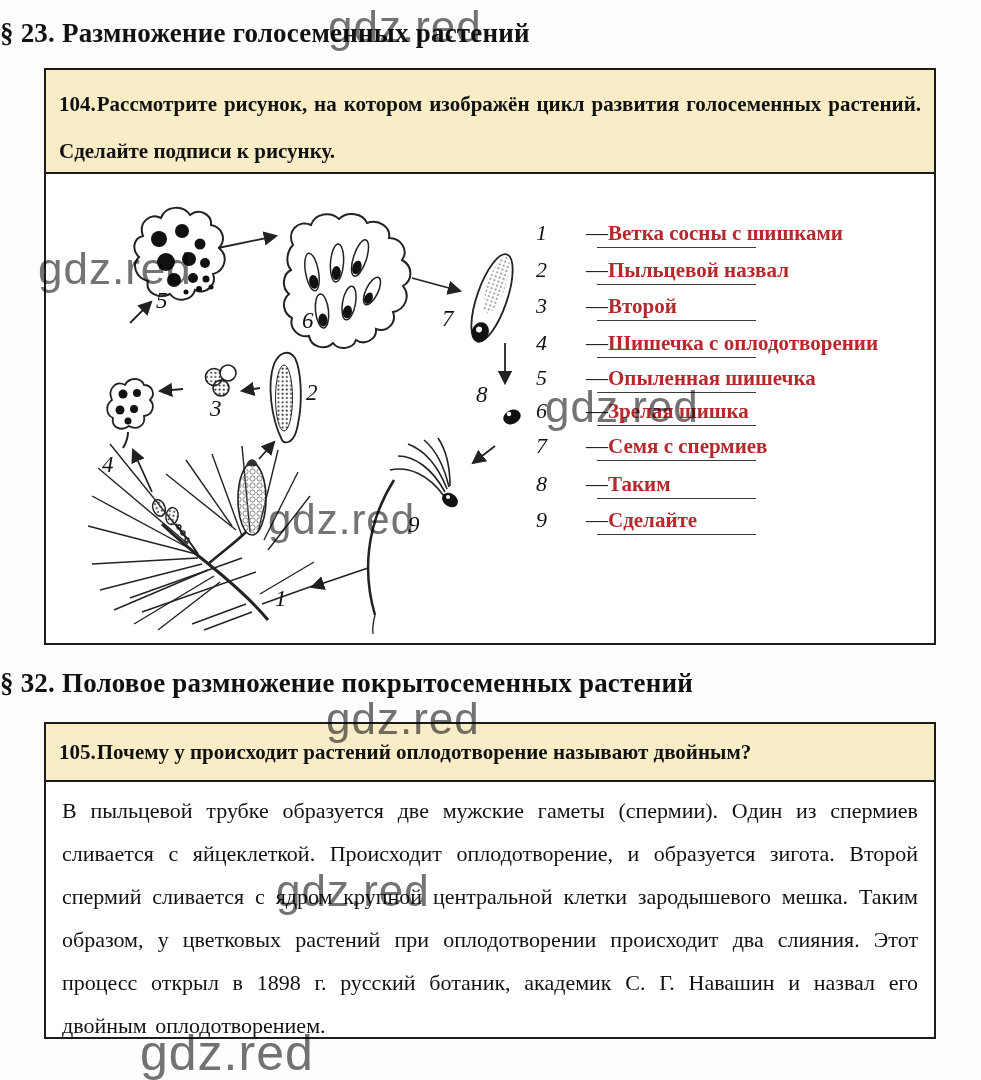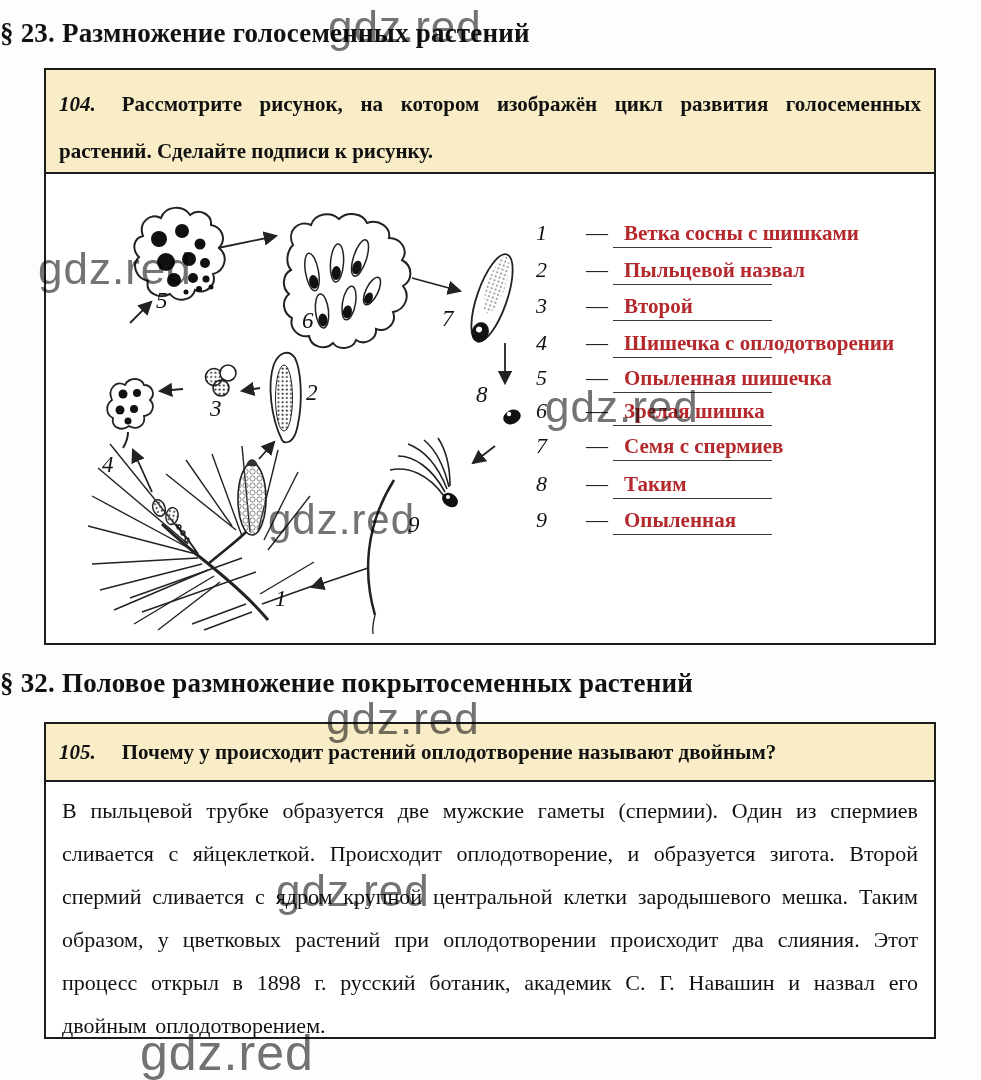--- a/index.html
+++ b/index.html
@@ -6,26 +6,26 @@
   .page{position:relative;width:981px;height:1080px;background:#fdfdfc;overflow:hidden;
         font-family:"Liberation Serif", serif;color:#111;}
   .wm{position:absolute;font-family:"Liberation Sans", sans-serif;color:#737373;
       mix-blend-mode:multiply;letter-spacing:1px;z-index:9;pointer-events:none;font-weight:400;}
   .sec-title{position:absolute;left:0;width:981px;font-weight:bold;
              font-size:27px;letter-spacing:.2px;}
   .qbox{position:absolute;left:44px;width:888px;border:2px solid #1c1c1c;background:#fff;}
   .qstrip{background:var(--box-bg,#f8edc7);border-bottom:2px solid #1c1c1c;}
   .qtext{margin:0;padding:11px 13px 0 13px;font-weight:bold;font-size:21px;line-height:47px;
          text-align:justify;}
-  .qtext .qnum{margin-right:26px;font-style:italic;}
+  .qtext .qnum{margin-right:1px;}
   .figarea{position:relative;width:888px;height:469px;background:#fff;}
   .figsvg{position:absolute;left:0;top:0;}
   .lrow{position:absolute;left:490px;height:30px;white-space:nowrap;font-size:22px;}
   .lnum{display:inline-block;min-width:50px;font-style:italic;letter-spacing:2px;}
-  .lfield{position:relative;display:inline-block;margin-left:16px;}
+  .lfield{position:relative;display:inline-block;}
   .lunder{position:absolute;left:-11px;top:27px;width:159px;height:0;
           border-top:1.7px solid #3a3a3a;}
   .ltext{position:relative;color:var(--label-red,#b5282c);font-weight:bold;font-size:21px;
          white-space:nowrap;}
   .answer{margin:0;padding:7px 16px 0 16px;font-size:22px;line-height:43px;text-align:justify;
           word-spacing:3px;}
   .qstrip2 .qtext{line-height:24px;padding-top:16px;}
 </style>
 </head>
 <body>
@@ -225,21 +225,21 @@
       </svg>
 
       <div class="lrow" style="top:46px"><span class="lnum">1</span><span class="ldash">—</span><span class="lfield"><span class="lunder"></span><span class="ltext">Ветка сосны с шишками</span></span></div>
       <div class="lrow" style="top:83px"><span class="lnum">2</span><span class="ldash">—</span><span class="lfield"><span class="lunder"></span><span class="ltext">Пыльцевой назвал</span></span></div>
       <div class="lrow" style="top:119px"><span class="lnum">3</span><span class="ldash">—</span><span class="lfield"><span class="lunder"></span><span class="ltext">Второй</span></span></div>
       <div class="lrow" style="top:156px"><span class="lnum">4</span><span class="ldash">—</span><span class="lfield"><span class="lunder"></span><span class="ltext">Шишечка с оплодотворении</span></span></div>
       <div class="lrow" style="top:191px"><span class="lnum">5</span><span class="ldash">—</span><span class="lfield"><span class="lunder"></span><span class="ltext">Опыленная шишечка</span></span></div>
       <div class="lrow" style="top:224px"><span class="lnum">6</span><span class="ldash">—</span><span class="lfield"><span class="lunder"></span><span class="ltext">Зрелая шишка</span></span></div>
       <div class="lrow" style="top:259px"><span class="lnum">7</span><span class="ldash">—</span><span class="lfield"><span class="lunder"></span><span class="ltext">Семя с спермиев</span></span></div>
       <div class="lrow" style="top:297px"><span class="lnum">8</span><span class="ldash">—</span><span class="lfield"><span class="lunder"></span><span class="ltext">Таким</span></span></div>
-      <div class="lrow" style="top:333px"><span class="lnum">9</span><span class="ldash">—</span><span class="lfield"><span class="lunder"></span><span class="ltext">Опыленная</span></span></div>
+      <div class="lrow" style="top:333px"><span class="lnum">9</span><span class="ldash">—</span><span class="lfield"><span class="lunder"></span><span class="ltext">Сделайте</span></span></div>
 
     </div>
   </div>
 
   <div class="sec-title" style="top:668px;">§ 32. Половое размножение покрытосеменных растений</div>
 
   <div class="qbox" style="top:722px;height:313px;">
     <div class="qstrip qstrip2" style="height:56px;">
       <p class="qtext"><span class="qnum">105.</span><span>Почему у происходит растений оплодотворение называют двойным?</span></p>
     </div>

